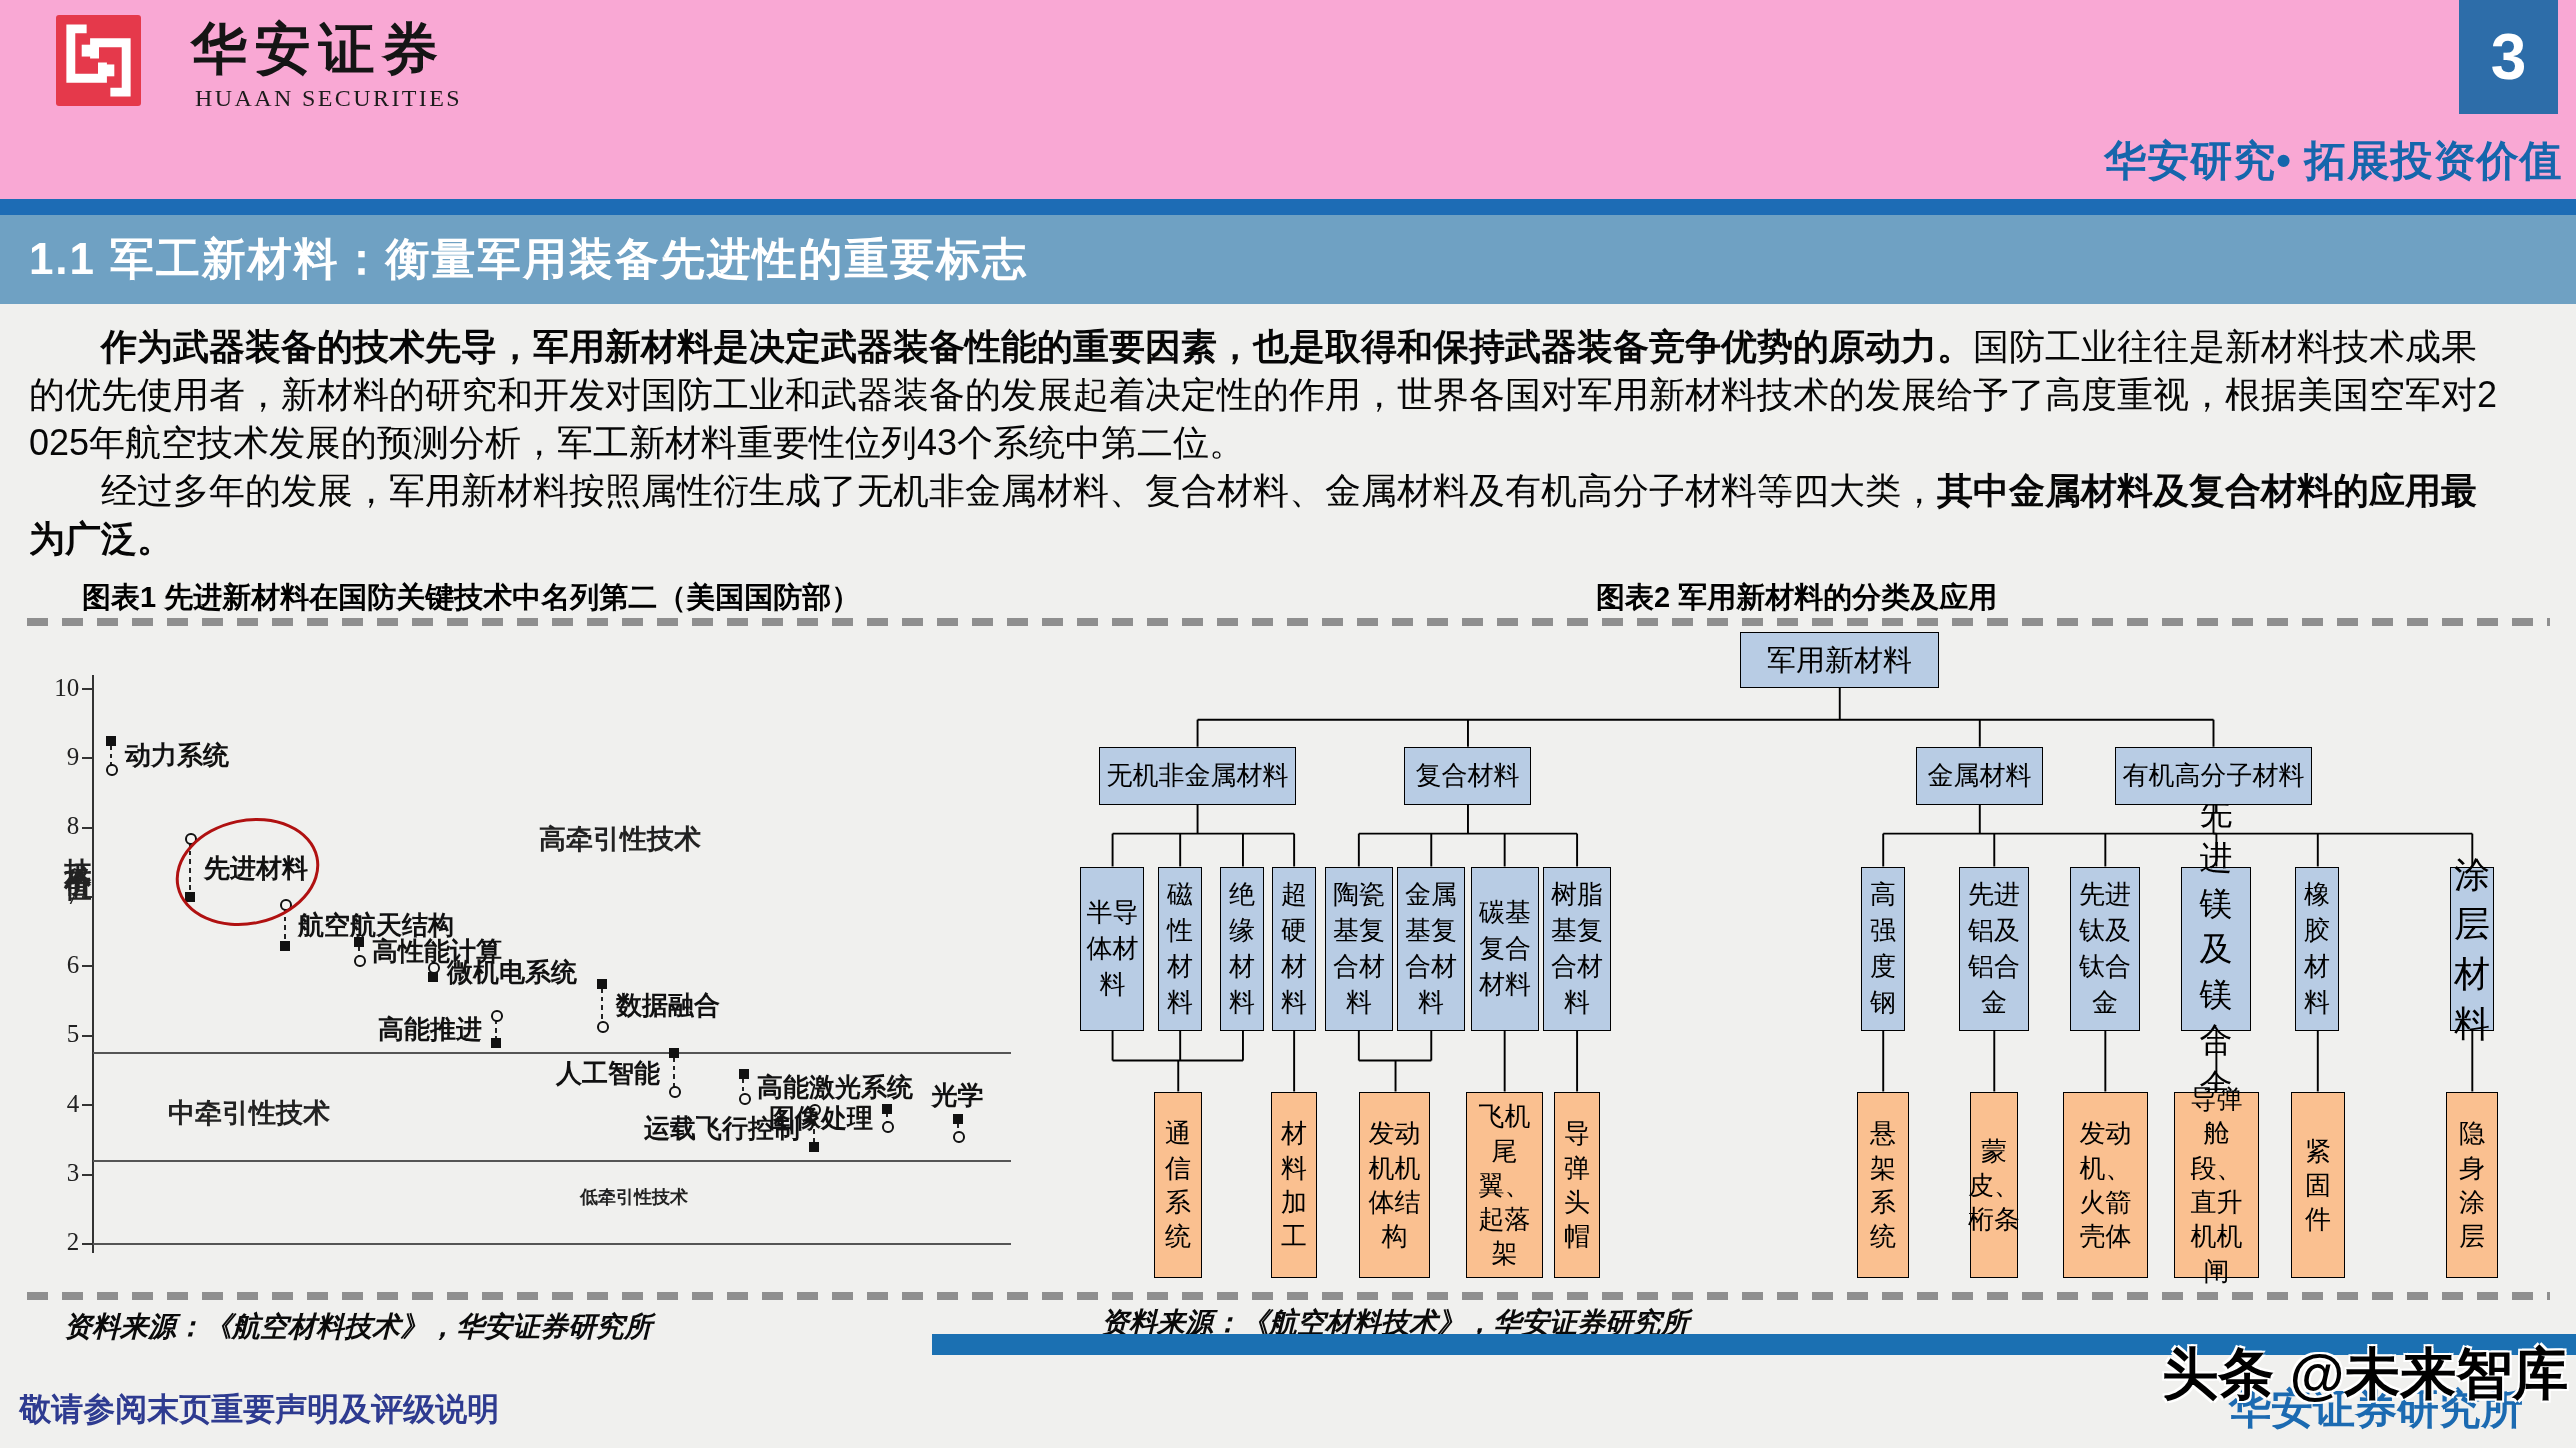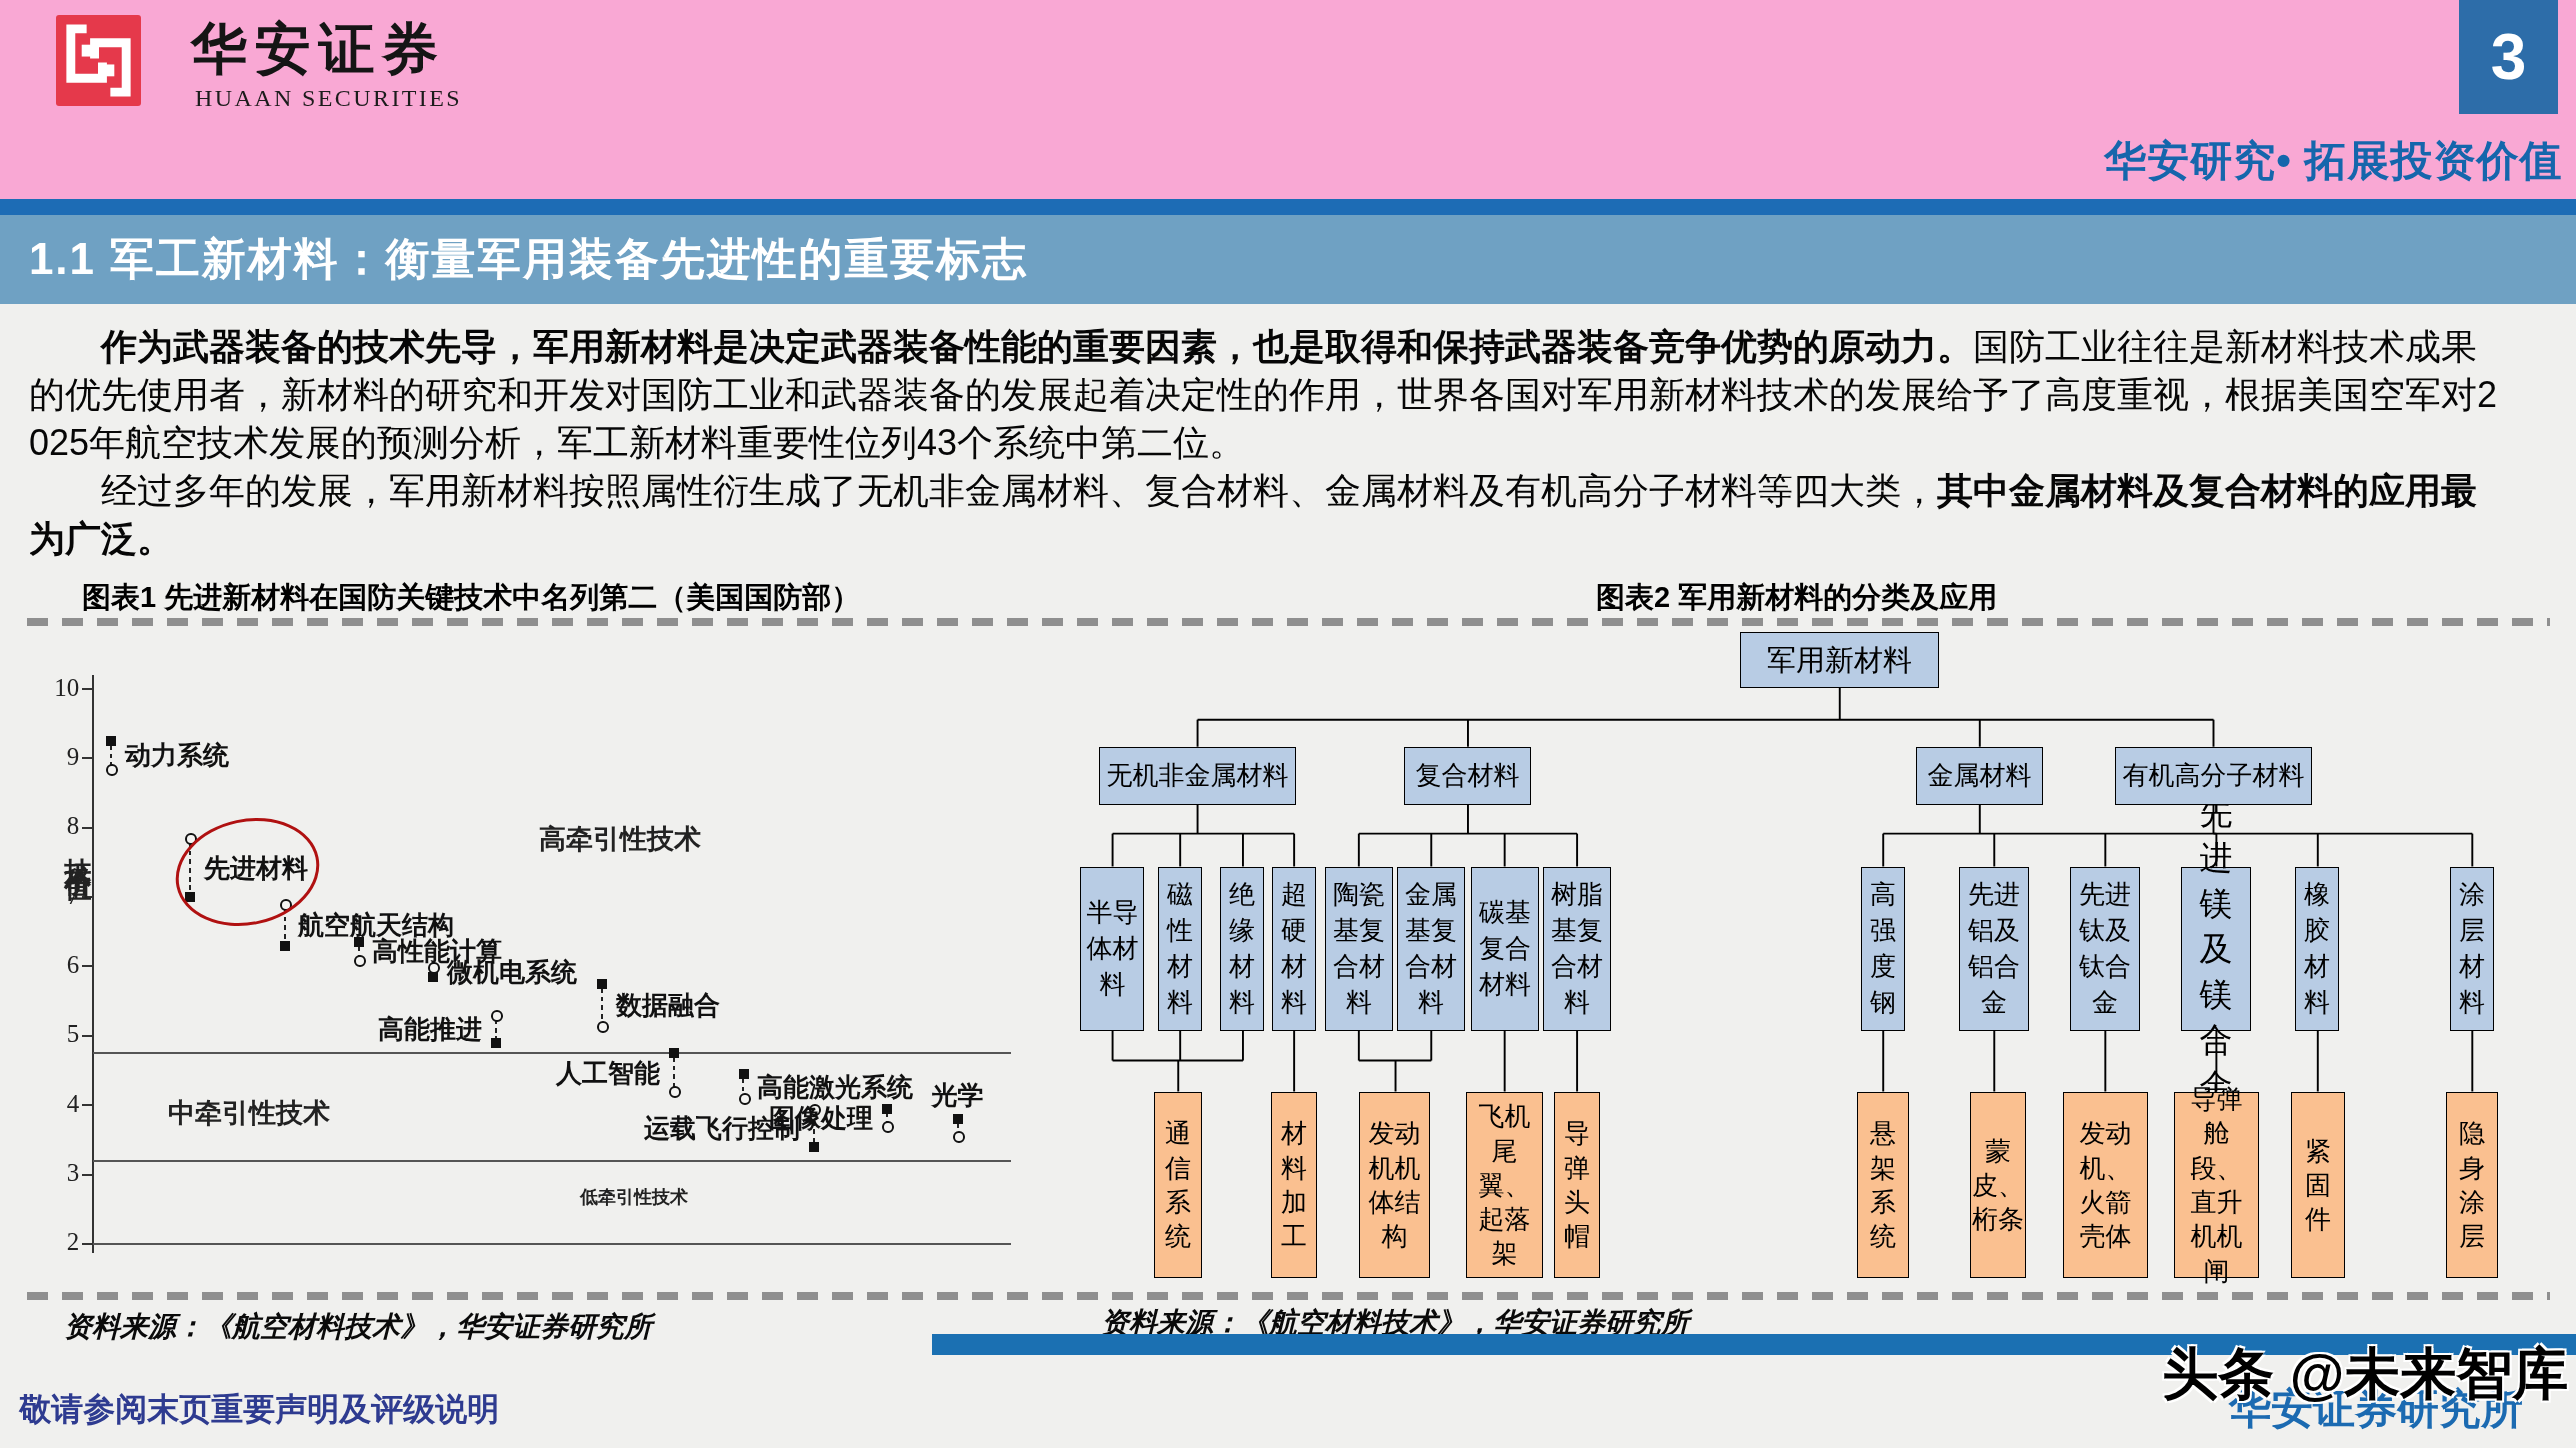--- a/index.html
+++ b/index.html
@@ -221,28 +221,28 @@
       <div class="tnode lv2" style="left: 335px; top: 241px; width: 68px; height: 164px; font-size: 26px;">金属基复合材料</div>
       <div class="tnode lv2" style="left: 409px; top: 241px; width: 68px; height: 164px; font-size: 26px;">碳基复合材料</div>
       <div class="tnode lv2" style="left: 481px; top: 241px; width: 68px; height: 164px; font-size: 26px;">树脂基复合材料</div>
       <div class="tnode lv1" style="left: 854px; top: 121px; width: 127px; height: 58px; font-size: 26px;">金属材料</div>
       <div class="tnode lv2" style="left: 799px; top: 241px; width: 44px; height: 164px; font-size: 26px;">高强度钢</div>
       <div class="tnode lv2" style="left: 897px; top: 241px; width: 70px; height: 164px; font-size: 26px;">先进铝及铝合金</div>
       <div class="tnode lv2" style="left: 1008px; top: 241px; width: 70px; height: 164px; font-size: 26px;">先进钛及钛合金</div>
       <div class="tnode lv2" style="left: 1119px; top: 241px; width: 70px; height: 164px; font-size: 33px;">先进镁及镁合金</div>
       <div class="tnode lv1" style="left: 1053px; top: 121px; width: 197px; height: 58px; font-size: 26px;">有机高分子材料</div>
       <div class="tnode lv2" style="left: 1233px; top: 241px; width: 44px; height: 164px; font-size: 26px;">橡胶材料</div>
-      <div class="tnode lv2" style="left: 1388px; top: 241px; width: 44px; height: 164px; font-size: 26px;">涂层材料</div>
+      <div class="tnode lv2" style="left: 1388px; top: 241px; width: 44px; height: 164px; font-size: 36px;">涂层材料</div>
       <div class="tnode app" style="left: 92px; top: 466px; width: 48px; height: 186px; font-size: 26px;">通信系统</div>
       <div class="tnode app" style="left: 209px; top: 466px; width: 46px; height: 186px; font-size: 26px;">材料加工</div>
       <div class="tnode app" style="left: 297px; top: 466px; width: 71px; height: 186px; font-size: 26px;">发动机机体结构</div>
       <div class="tnode app" style="left: 404px; top: 466px; width: 77px; height: 186px; font-size: 26px;">飞机尾翼、起落架</div>
       <div class="tnode app" style="left: 492px; top: 466px; width: 46px; height: 186px; font-size: 26px;">导弹头帽</div>
       <div class="tnode app" style="left: 795px; top: 466px; width: 52px; height: 186px; font-size: 26px;">悬架系统</div>
-      <div class="tnode app" style="left: 908px; top: 466px; width: 56px; height: 186px; font-size: 26px;">蒙皮、桁条</div>
+      <div class="tnode app" style="left: 908px; top: 466px; width: 48px; height: 186px; font-size: 26px;">蒙皮、桁条</div>
       <div class="tnode app" style="left: 1001px; top: 466px; width: 85px; height: 186px; font-size: 26px;">发动机、火箭壳体</div>
       <div class="tnode app" style="left: 1112px; top: 466px; width: 85px; height: 186px; font-size: 26px;">导弹舱段、直升机机闸</div>
       <div class="tnode app" style="left: 1229px; top: 466px; width: 54px; height: 186px; font-size: 26px;">紧固件</div>
       <div class="tnode app" style="left: 1384px; top: 466px; width: 52px; height: 186px; font-size: 26px;">隐身涂层</div>
     </div>
 
   <div class="src" style="left:64px;top:1308px;">资料来源：《航空材料技术》，华安证券研究所</div>
   <div class="src" style="left:1101px;top:1304px;">资料来源：《航空材料技术》，华安证券研究所</div>
   <div class="bluebar"></div>
   <div class="disclaimer">敬请参阅末页重要声明及评级说明</div>

